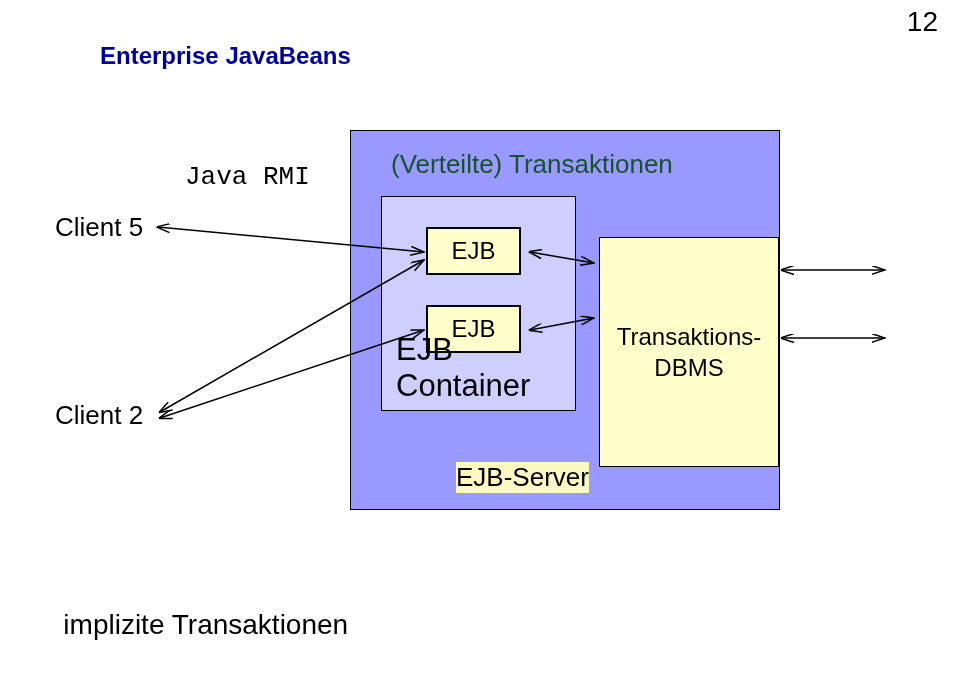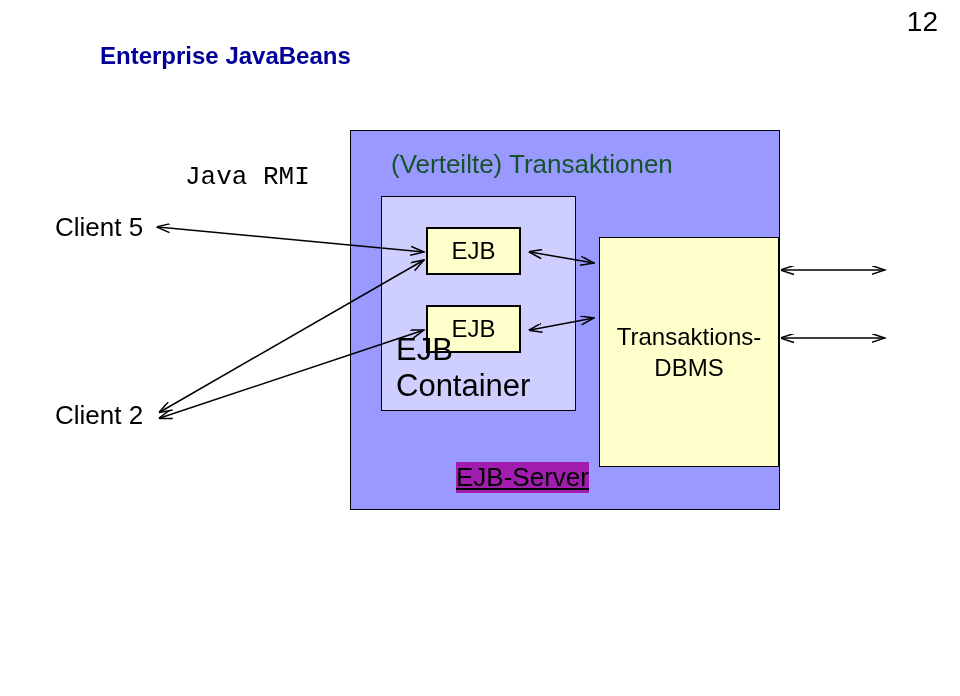--- a/index.html
+++ b/index.html
@@ -34,22 +34,21 @@
       height: 380px;
       background: #9999ff;
       border: 1px solid #000;
     }
     .server-label {
       position: absolute;
       bottom: 16px;
       left: 105px;
       font-size: 26px;
       color: #000;
-      background: #a21caf;
-      text-decoration: underline;
+      background: #fef9c3;
     }
     .tx-title {
       position: absolute;
       top: 18px;
       left: 40px;
       font-size: 26px;
       color: #14532d;
     }
     .container-box {
       position: absolute;
@@ -162,21 +161,21 @@
   <div class="monitor-box">
     <span class="mon1">Transaktions-</span>
     <span>DBMS</span>
   </div>
 
   <div class="server-label">EJB-Server</div>
 </div>
 
 <div class="goal-text">
   <br>
-  &nbsp;&nbsp;&nbsp;
+  &nbsp;&nbsp;&nbsp;<span>implizite Transaktionen</span>
 </div>
 
 <svg class="diagram-lines">
   <defs>
     <marker id="arrowEnd" markerWidth="10" markerHeight="10" refX="9" refY="3" orient="auto" markerUnits="strokeWidth">
       <path d="M0,0 L9,3 L0,6" fill="none" stroke="#000" stroke-width="1"></path>
     </marker>
     <marker id="arrowStart" markerWidth="10" markerHeight="10" refX="1" refY="3" orient="auto" markerUnits="strokeWidth">
       <path d="M9,0 L0,3 L9,6" fill="none" stroke="#000" stroke-width="1"></path>
     </marker>

